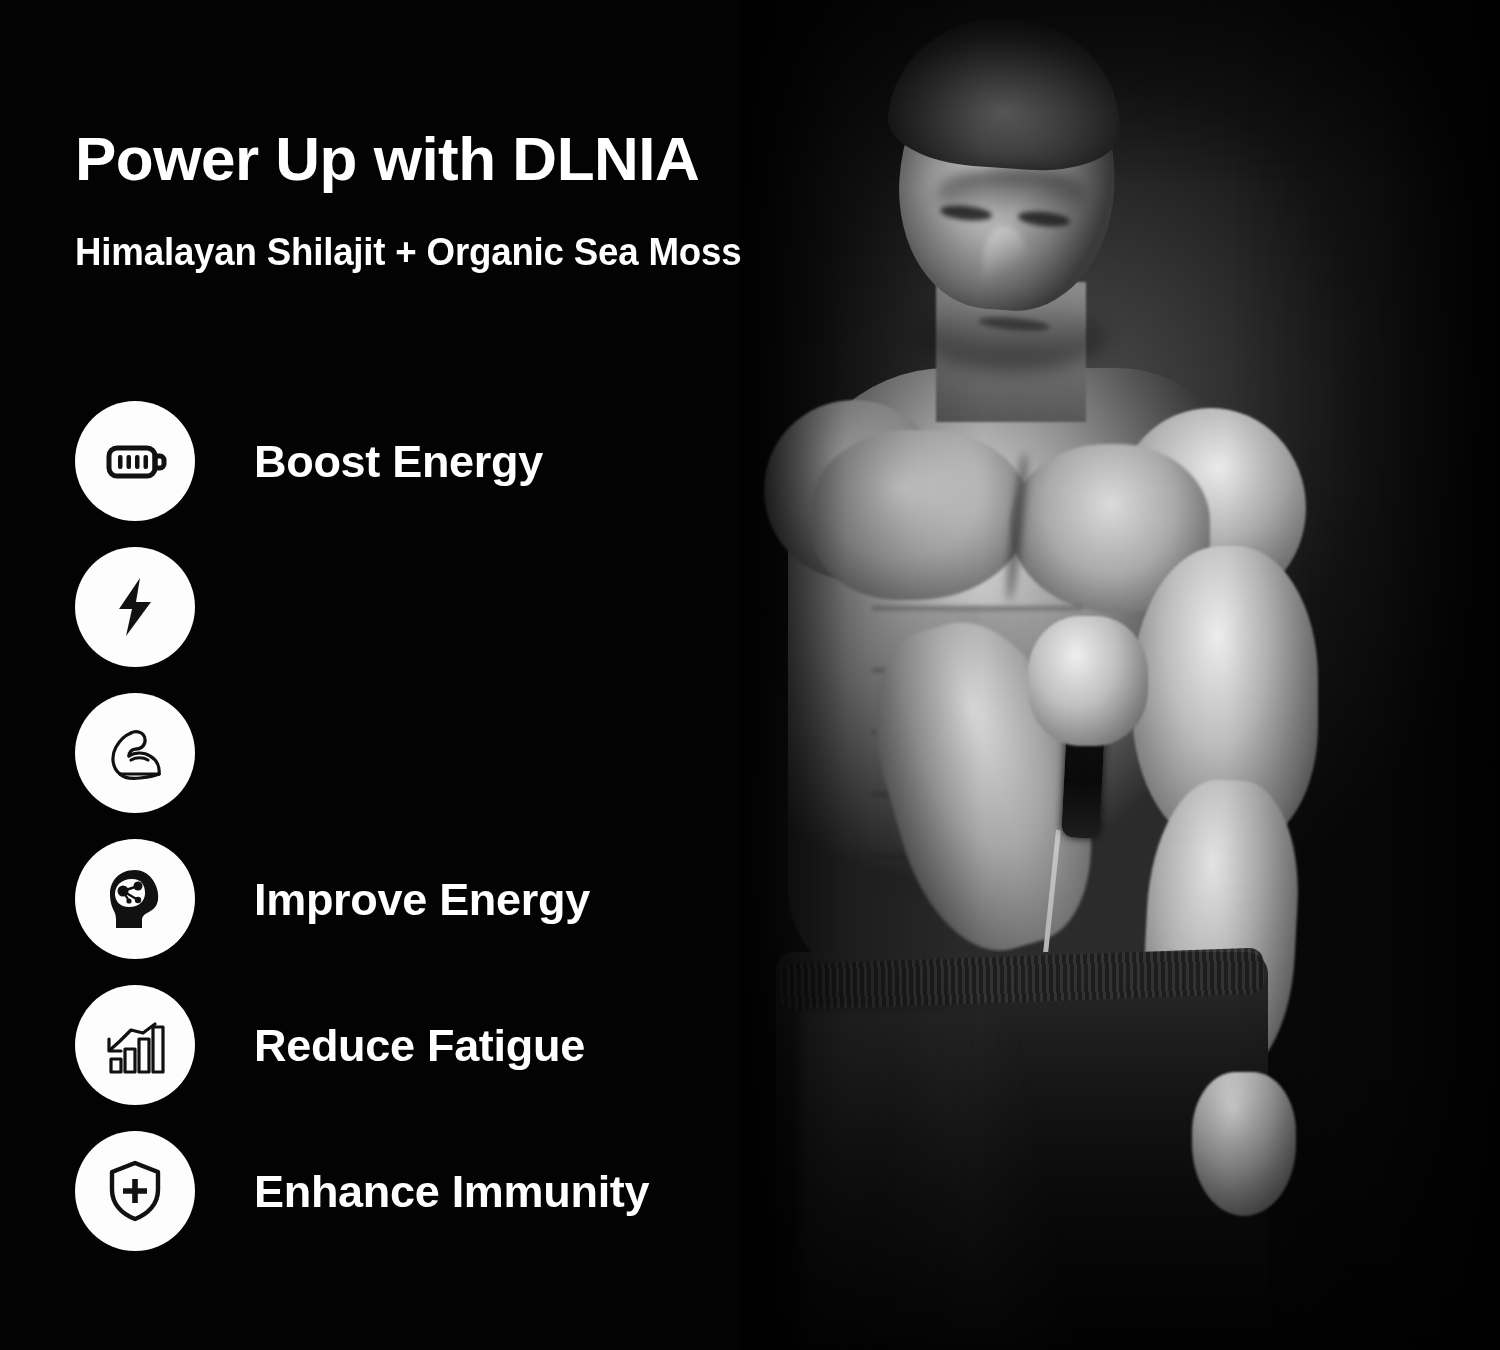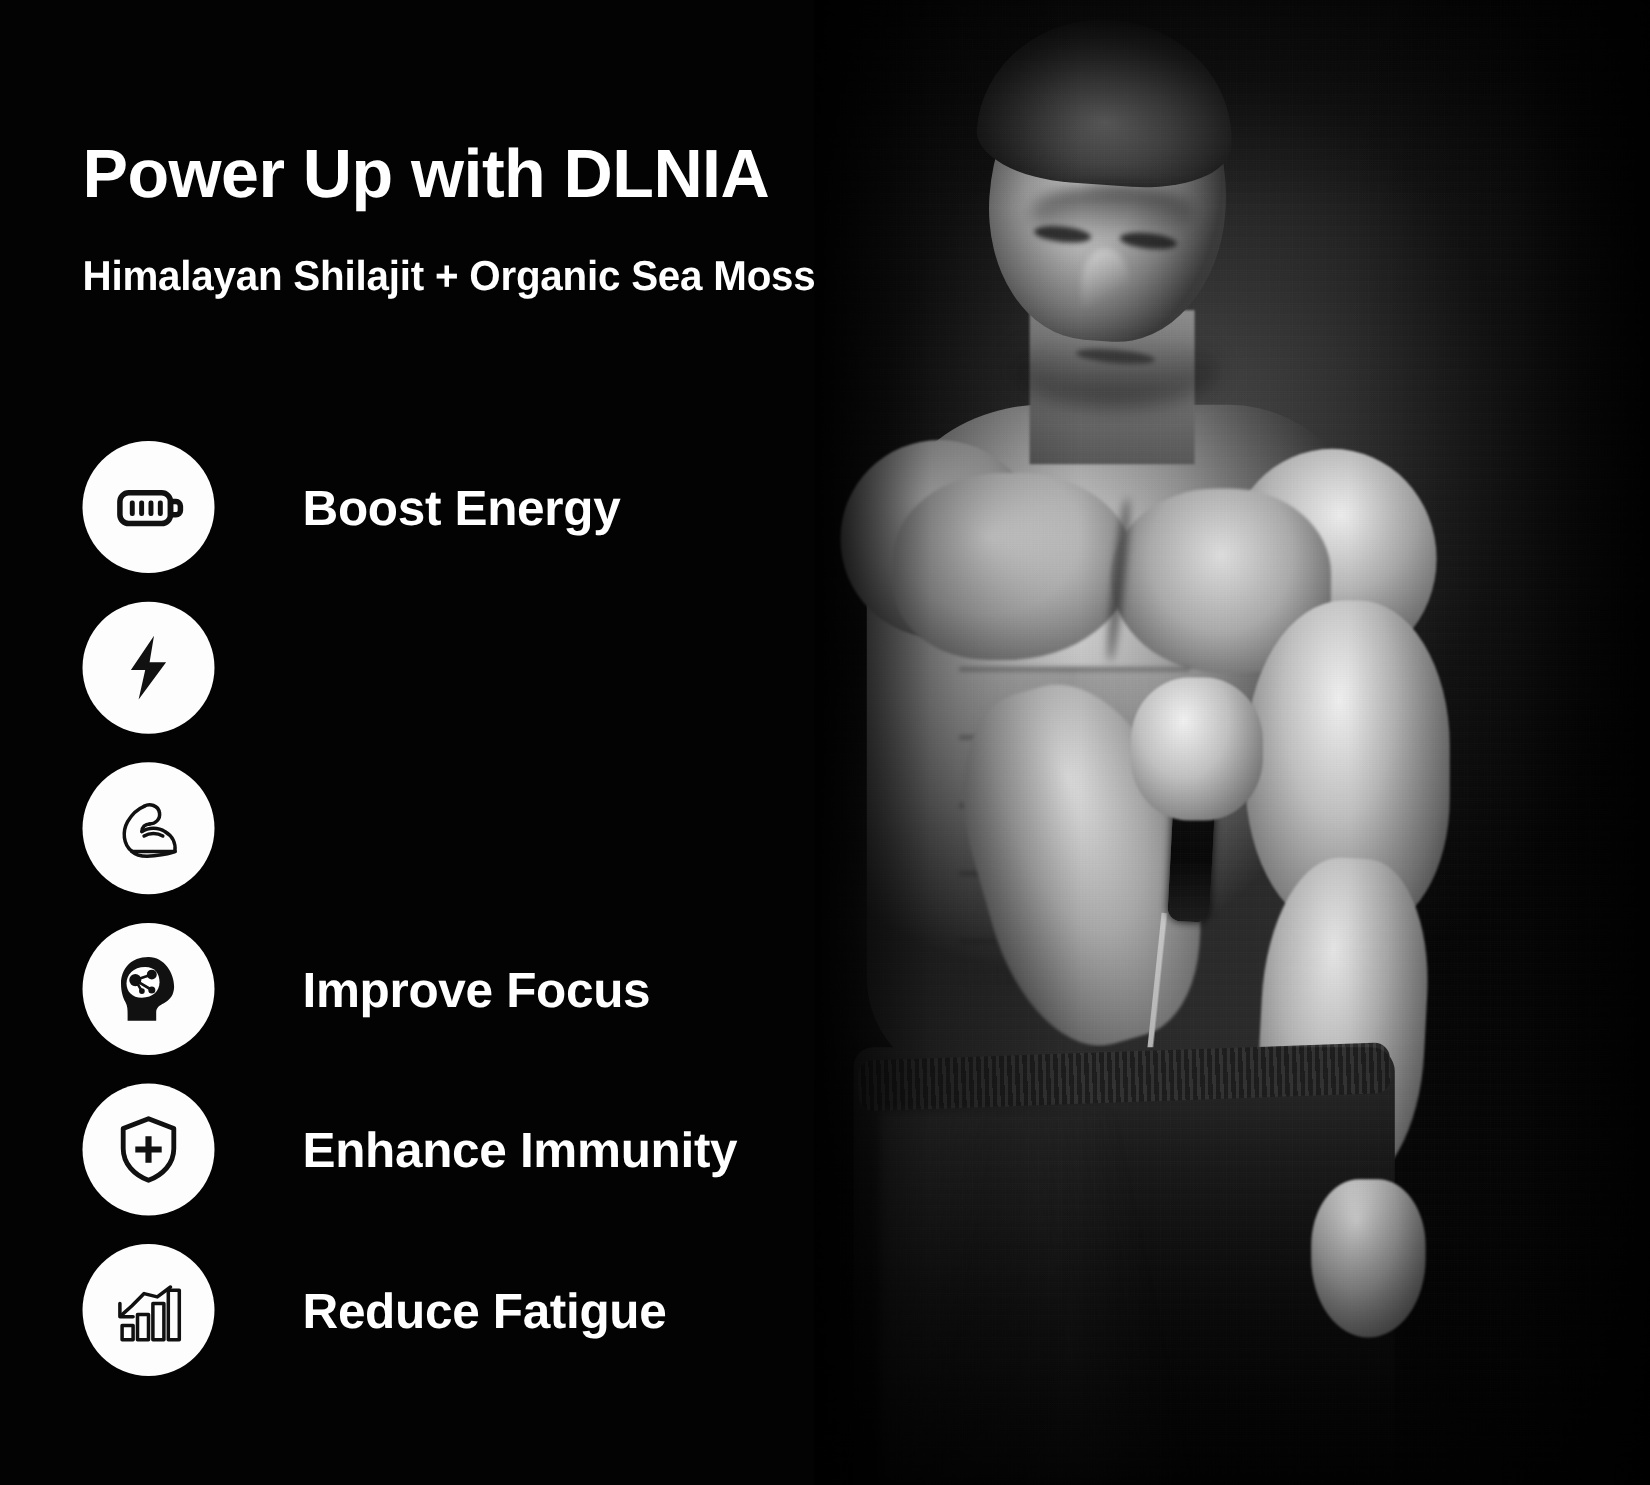--- a/index.html
+++ b/index.html
@@ -322,21 +322,21 @@
     align-items:center;
     justify-content:center;
   }
   .badge svg { display:block; }
 
   .benefit-label {
     color:#fff;
     font-size:45px;
     font-weight:bold;
     letter-spacing:-.3px;
-    margin-left:80px;
+    margin-left:59px;
     white-space:nowrap;
     line-height:1;
   }
 </style>
 </head>
 <body>
 
 <div id="stage">
 
   <div class="photo-pane">
@@ -447,34 +447,21 @@
               <circle cx="40" cy="38" r="3.2" fill="#111"></circle>
               <circle cx="31" cy="39" r="2.6" fill="#111"></circle>
               <g stroke="#111" stroke-width="2.4" stroke-linecap="round">
                 <line x1="25" y1="29" x2="40" y2="24"></line>
                 <line x1="25" y1="29" x2="40" y2="38"></line>
                 <line x1="25" y1="29" x2="31" y2="39"></line>
               </g>
             </svg>
           </span>
         </div>
-        <div class="benefit-label">Improve Focus</div>
-      </div>
-
-      <div class="benefit-row">
-        <div class="badge">
-          <span>
-            <svg width="74" height="74" viewBox="0 0 74 74">
-              <path d="M37 9 L60 18 V36 C60 50 50 60 37 65
-                       C24 60 14 50 14 36 V18 Z" fill="none" stroke="#111" stroke-width="4.4" stroke-linejoin="round"></path>
-              <path d="M37 25 V49 M25 37 H49" stroke="#111" stroke-width="5.6" stroke-linecap="butt"></path>
-            </svg>
-          </span>
-        </div>
-        <div class="benefit-label">Enhance Immunity</div>
+        <div class="benefit-label">Improve Energy</div>
       </div>
 
       <div class="benefit-row">
         <div class="badge">
           <span>
             <svg width="74" height="74" viewBox="0 0 74 74">
               <g fill="none" stroke="#111" stroke-width="3.2" stroke-linejoin="round">
                 <rect x="13" y="51" width="10" height="13"></rect>
                 <rect x="27" y="41" width="10" height="23"></rect>
                 <rect x="41" y="31" width="10" height="33"></rect>
@@ -483,15 +470,28 @@
               <g fill="none" stroke="#111" stroke-width="3.2" stroke-linecap="round" stroke-linejoin="round">
                 <polyline points="57,16 45,25 33,22 22,33 12,42"></polyline>
                 <polyline points="11,31 11,43 23,43"></polyline>
               </g>
             </svg>
           </span>
         </div>
         <div class="benefit-label">Reduce Fatigue</div>
       </div>
 
+      <div class="benefit-row">
+        <div class="badge">
+          <span>
+            <svg width="74" height="74" viewBox="0 0 74 74">
+              <path d="M37 9 L60 18 V36 C60 50 50 60 37 65
+                       C24 60 14 50 14 36 V18 Z" fill="none" stroke="#111" stroke-width="4.4" stroke-linejoin="round"></path>
+              <path d="M37 25 V49 M25 37 H49" stroke="#111" stroke-width="5.6" stroke-linecap="butt"></path>
+            </svg>
+          </span>
+        </div>
+        <div class="benefit-label">Enhance Immunity</div>
+      </div>
+
     </div>
   </div>
 </div>
 
 </body></html>

